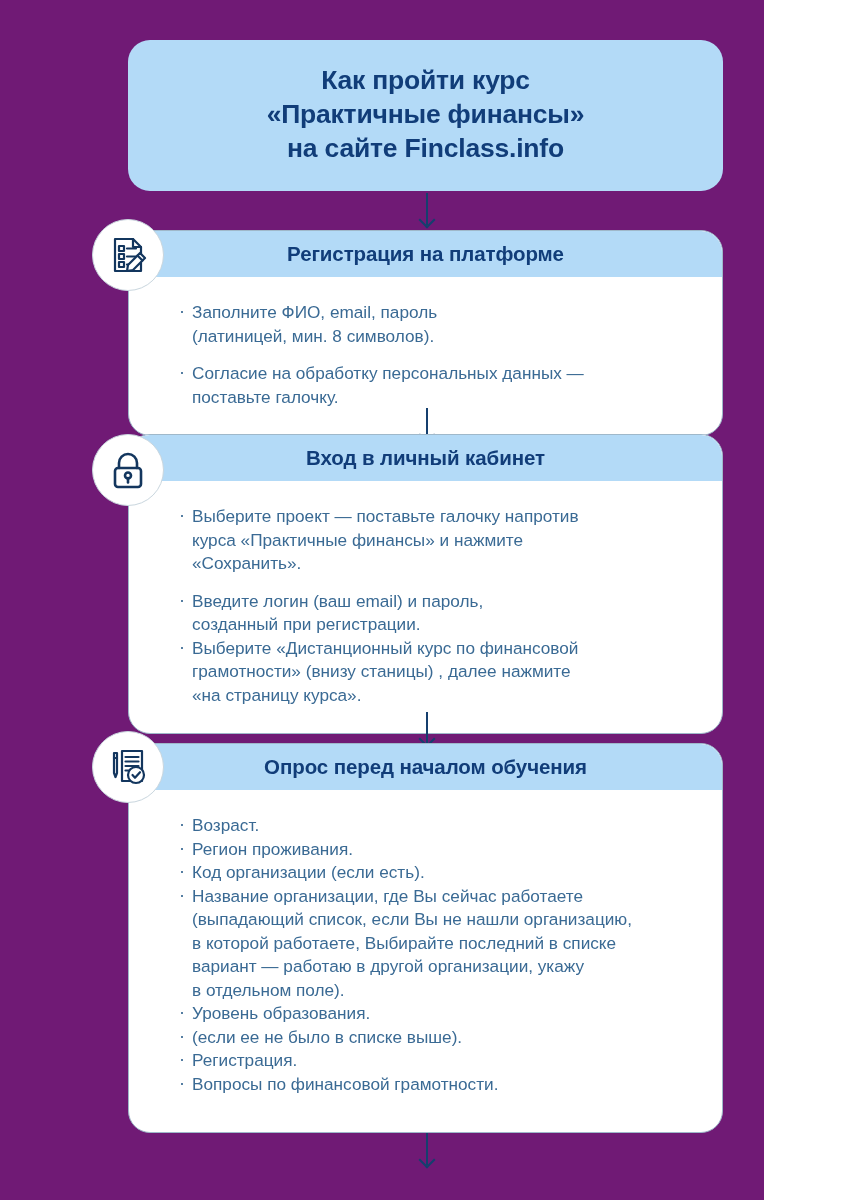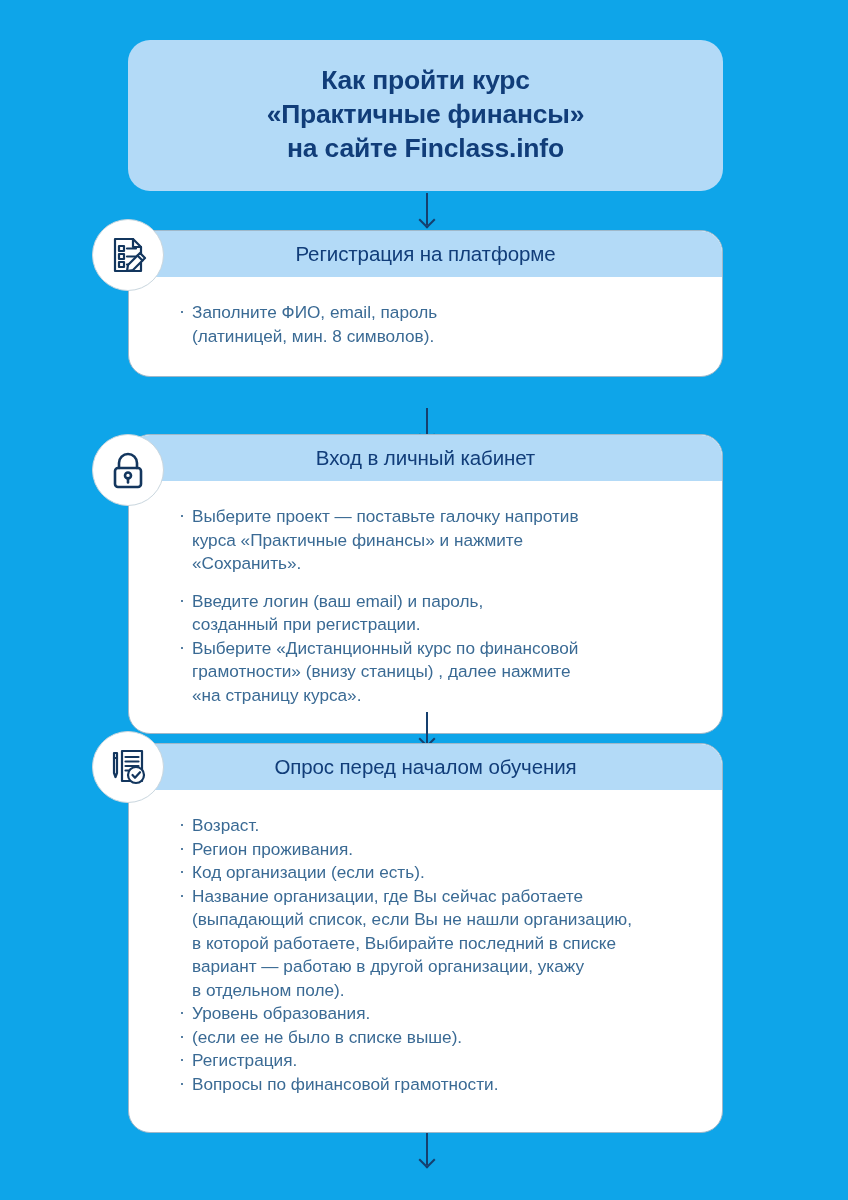--- a/index.html
+++ b/index.html
@@ -11,23 +11,24 @@
     width: 848px;
     height: 1200px;
     position: relative;
     font-family: "Liberation Sans", "DejaVu Sans", sans-serif;
     overflow: hidden;
   }
 
   .page {
     position: absolute;
     left: 0; top: 0;
-    width: 848px;
+    width: 752px;
     height: 1200px;
-    background: #0ea5e9;
+    background: #701a75;
+    padding-left: 12px;
   }
 
   
   .title-box {
     position: absolute;
     left: 128px;
     top: 40px;
     width: 595px;
     height: 151px;
     background: #b3daf7;
@@ -85,21 +86,21 @@
     background: #b3daf7;
     height: 46px;
     display: flex;
     align-items: center;
     justify-content: center;
     border-top-left-radius: 20px;
     border-top-right-radius: 20px;
   }
   .card-header-text {
     color: #113d79;
-    font-weight: normal;
+    font-weight: bold;
     font-size: 20.5px;
     letter-spacing: -0.1px;
     text-align: center;
   }
   .card-body {
     padding: 12px 22px 14px 38px;
   }
   .bullet-list {
     list-style: none;
     margin: 12px;
@@ -178,20 +179,24 @@
   <div class="card" style="top:230px;">
     <div class="card-header">
       <div class="card-header-text">Регистрация на платформе</div>
     </div>
     <div class="card-body">
       <ul class="bullet-list">
         <li class="bullet spaced">
           <span class="sub">Заполните ФИО, email, пароль</span>
           <span class="sub">(латиницей, мин. 8 символов).</span>
         </li>
+        <li class="bullet">
+          <span class="sub">Согласие на обработку персональных данных —</span>
+          <span class="sub">поставьте галочку.</span>
+        </li>
       </ul>
     </div>
   </div>
 
   <div class="arrow" style="top:408px; height:32px;"></div>
 
   <div class="icon-badge" style="top:434px;">
     <svg width="42" height="42" viewBox="0 0 42 42" fill="none" stroke="#13365e" stroke-width="2.6" stroke-linecap="round" stroke-linejoin="round">
       <path d="M12 19 v-5 a9 9 0 0 1 18 0 v5"></path>
       <rect x="8" y="19" width="26" height="19" rx="3"></rect>

